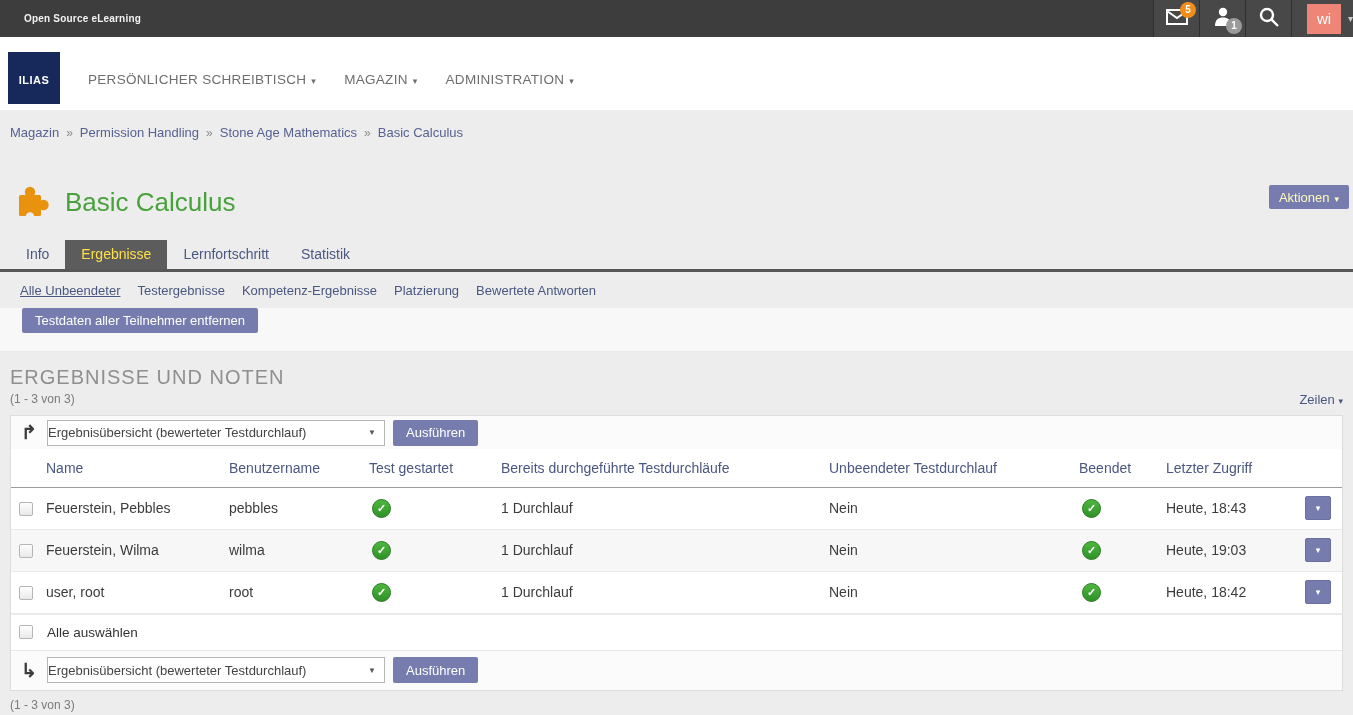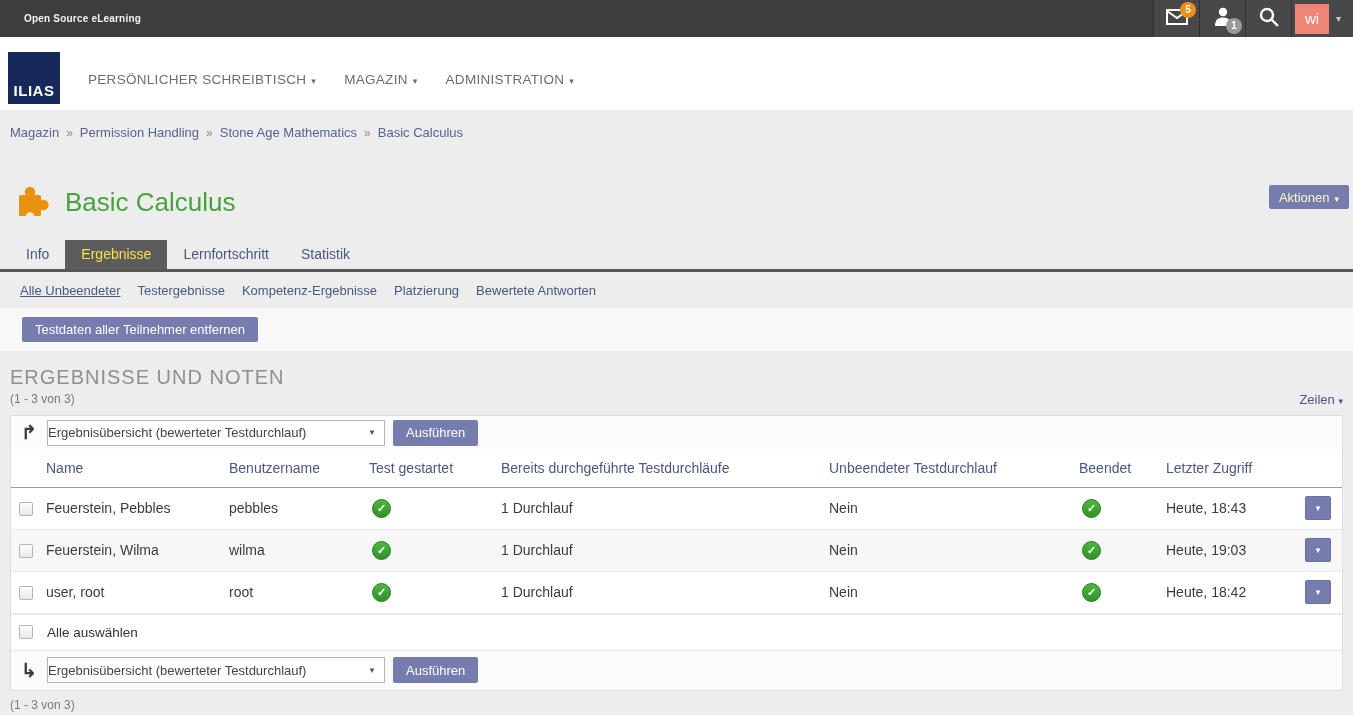--- a/index.html
+++ b/index.html
@@ -10,30 +10,30 @@
   .topbar { height:37px; background:#3d3d3d; display:flex; align-items:center; position:relative; }
   .topbar-title { color:#f2f2f2; font-weight:bold; font-size:10px; margin-left:24px; letter-spacing:.2px; }
   .topbar-right { position:absolute; right:0; top:0; height:37px; display:flex; }
   .tb-btn { width:46px; height:37px; background:#484848; border-left:1px solid #2f2f2f;
     display:flex; align-items:center; justify-content:center; position:relative; cursor:pointer; }
   .badge { position:absolute; min-width:16px; height:16px; border-radius:50%; color:#fff;
     font-size:10px; line-height:16px; text-align:center; font-weight:bold; }
   .badge-orange { background:#ef8e1a; top:2px; right:3px; }
   .badge-gray { background:#9a9a9a; bottom:3px; right:3px; }
   .tb-user { width:62px; height:37px; background:#484848; border-left:1px solid #2f2f2f;
-    display:flex; align-items:center; justify-content:flex-start; padding-left:3px; cursor:pointer; }
+    display:flex; align-items:center; justify-content:flex-end; padding-left:3px; cursor:pointer; }
   .avatar { width:34px; height:30px; background:#ee8577; color:#fff; font-size:15px;
     display:flex; align-items:center; justify-content:center; }
   .caret-w { color:#c9c9c9; font-size:10px; margin-left:7px; }
 
   
   .mainbar { height:73px; background:#ffffff; display:flex; align-items:center; }
   .logo { width:52px; height:52px; background:#17295a; color:#fff; margin-left:8px; margin-top:8px;
-    display:flex; align-items:flex-end; justify-content:center; font-weight:bold; font-size:15px;
-    letter-spacing:.5px; padding-bottom:5px; cursor:pointer; }
+    display:flex; align-items:flex-end; justify-content:center; font-weight:bold; font-size:11px;
+    letter-spacing:.5px; padding-bottom:18px; cursor:pointer; }
   .nav { display:flex; gap:28px; margin-left:28px; margin-top:12px; }
   .nav-item { color:#6e6e6e; font-size:13.5px; letter-spacing:.3px; cursor:pointer; white-space:nowrap; }
   .nav-caret { font-size:9px; color:#6e6e6e; margin-left:5px; }
 
   
   .crumbbar { height:44px; background:#ededed; padding:15px 10px 0; font-size:13px; }
   .crumb-link { color:#566293; cursor:pointer; text-decoration:none; }
   .crumb-sep { color:#8b8b8b; margin:0 7px; font-size:12px; }
 
   
@@ -49,21 +49,21 @@
     padding-left:10px; border-bottom:3px solid #575757; }
   .tab { font-size:14px; color:#4a5780; padding:6px 16px 7px; cursor:pointer; }
   .tab.active { background:#5c5c5c; color:#fde047; }
 
   .subtabs { height:36px; background:#ededed; display:flex; align-items:center; gap:17px; padding-left:20px; }
   .subtab { font-size:13px; color:#4a5780; cursor:pointer; }
   .subtab.active { text-decoration:underline; }
 
   
   .btnstrip { height:44px; background:#f8f8f8; border-bottom:1px solid #e9e9e9;
-    display:flex; align-items:center; padding-left:22px; }
+    display:flex; align-items:flex-start; padding-left:22px; }
   .purple-btn { background:#767cae; color:#fff; font-size:13px; border:none; border-radius:2px;
     height:25px; padding:0 13px; cursor:pointer; }
 
   
   .content { height:363px; background:#ededed; padding:0 10px; position:relative; }
   .section-heading { padding-top:14px; font-size:20px; color:#8f8f8f; letter-spacing:1px; font-weight:400; }
   .meta-row { height:20px; margin-top:3px; font-size:12px; color:#7a7a7a; position:relative; }
   .rows-dd { position:absolute; right:0; top:0; font-size:13px; color:#4a5780; cursor:pointer; }
   .sm-caret { font-size:9px; }
 

